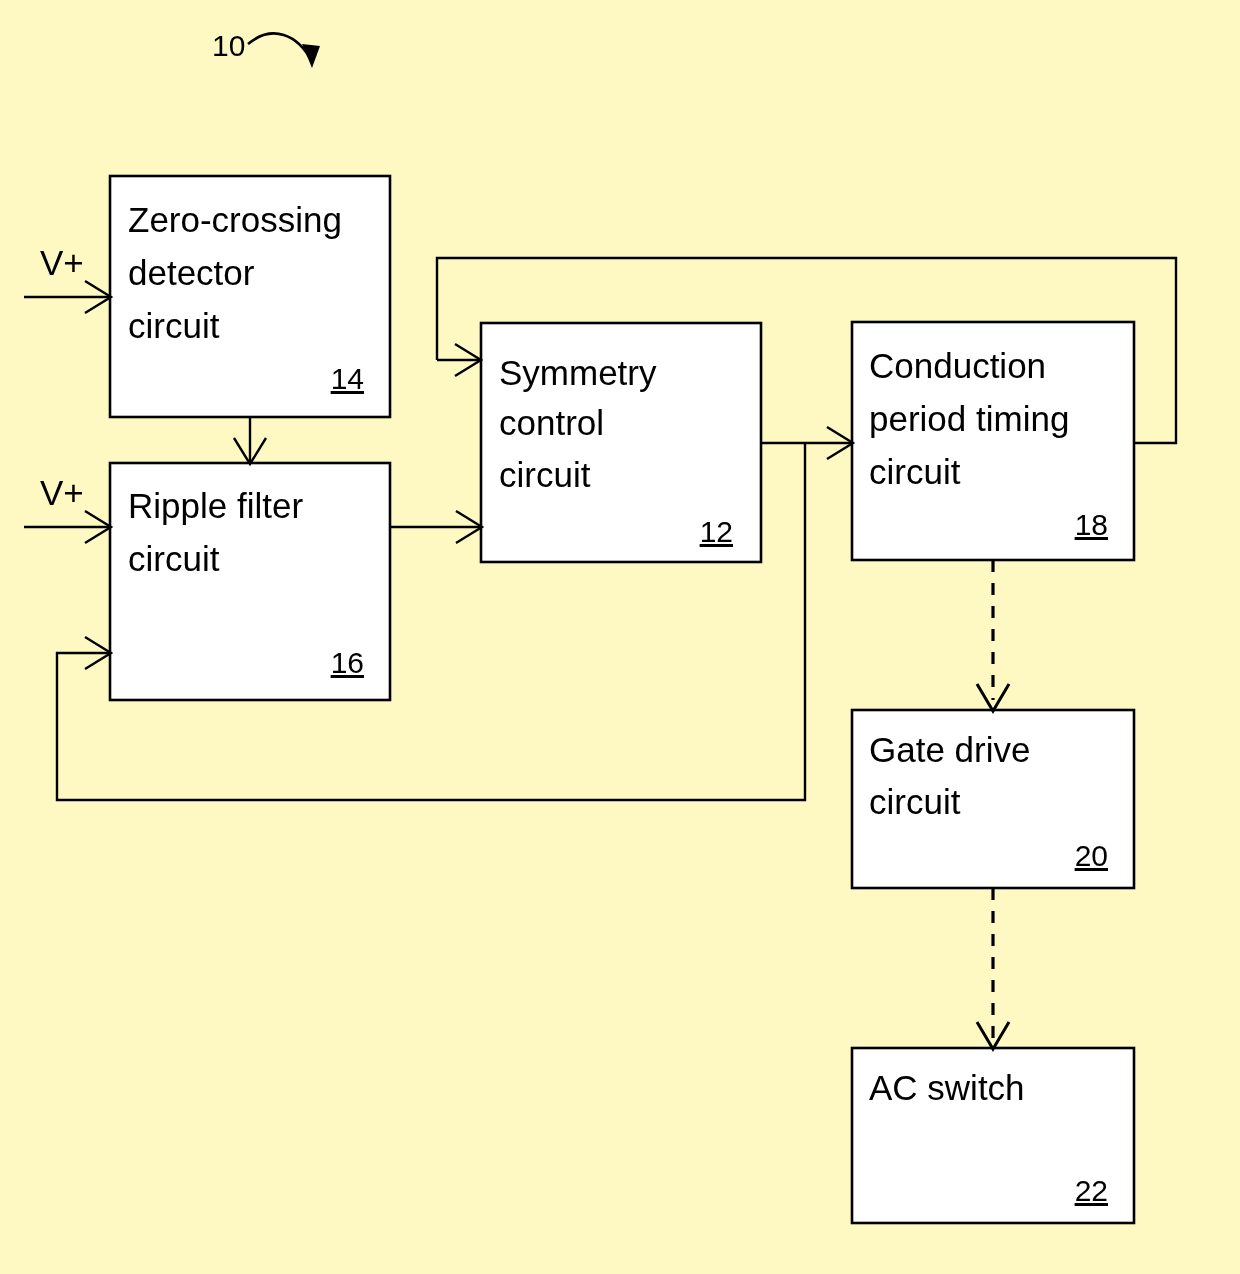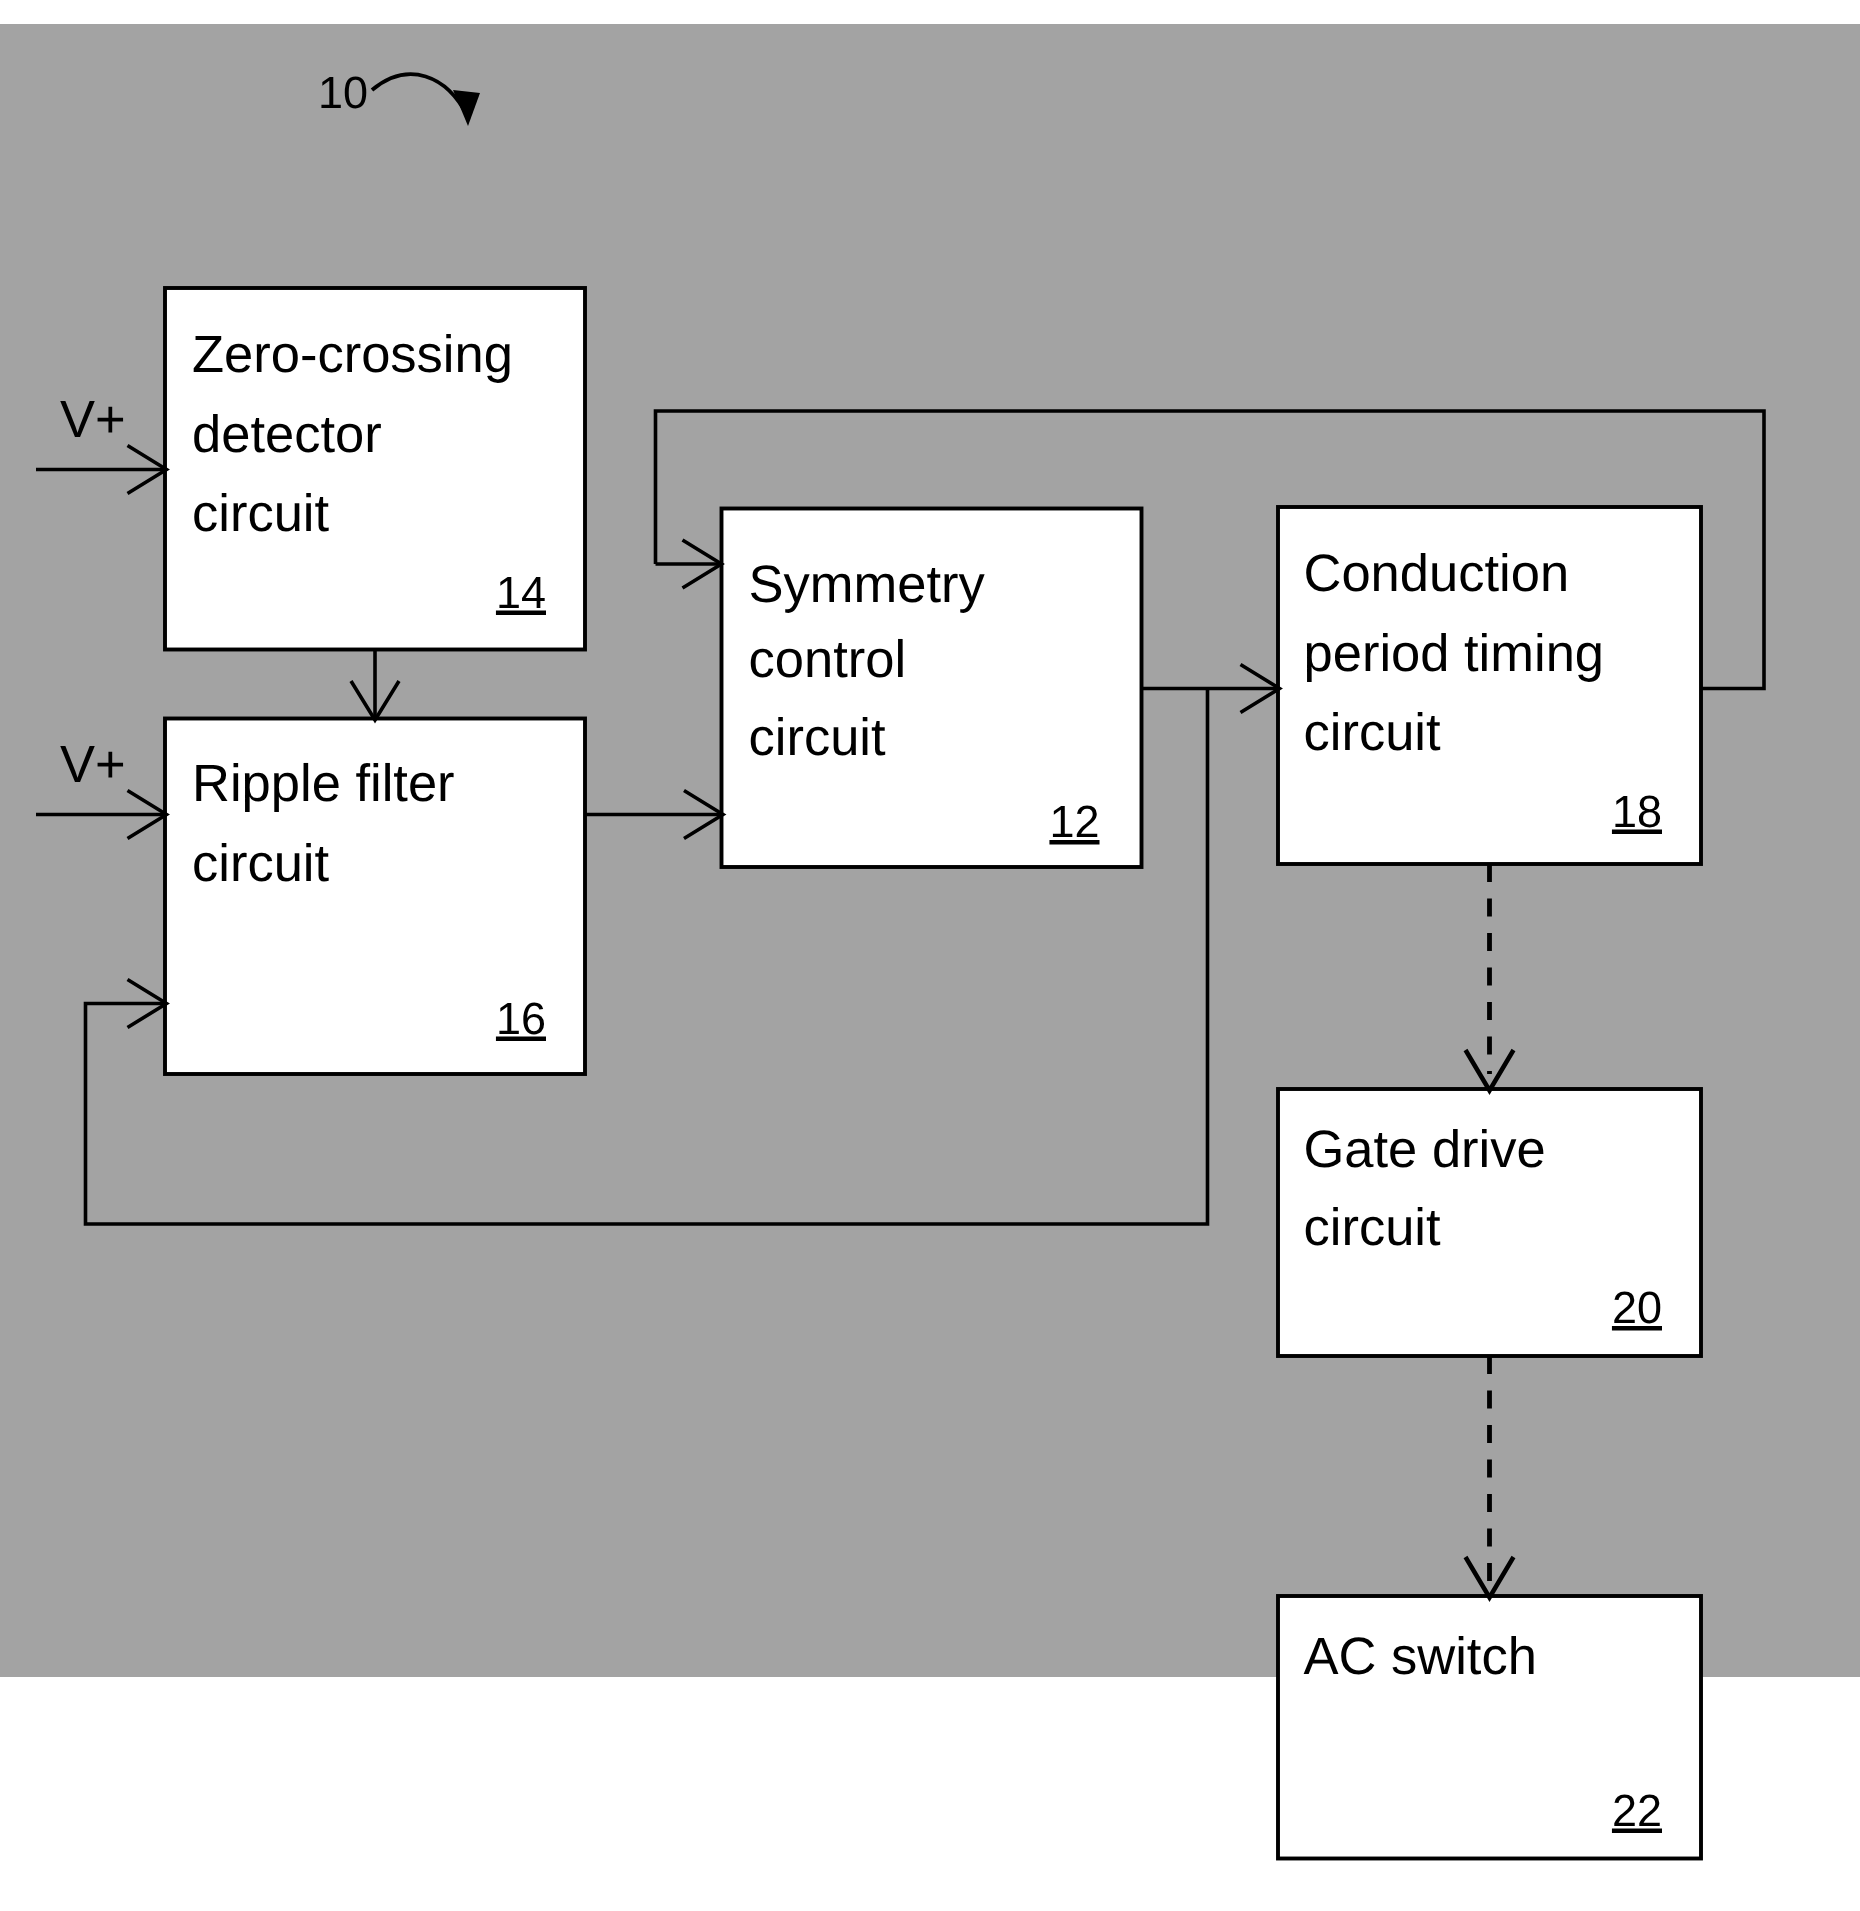--- a/index.html
+++ b/index.html
@@ -10,23 +10,22 @@
   }
   body {
     width: 1240px;
     height: 1274px;
     font-family: "Liberation Sans", sans-serif;
     overflow: hidden;
   }
   #diagram-root {
     position: relative;
     width: 1240px;
-    height: 1102px;
-    background: #a3a3a3;
-    margin-top: 16px;
+    height: 1274px;
+    background: #fef9c3;
   }
   svg.diagram-canvas {
     position: absolute;
     left: 0;
     top: 0;
     width: 1240px;
     height: 1274px;
     display: block;
   }
   .block-rect {

